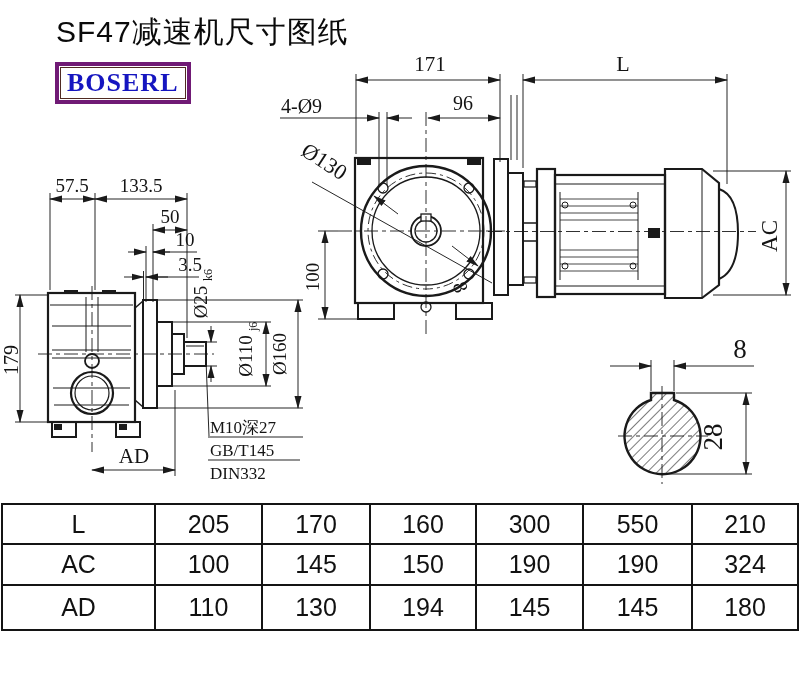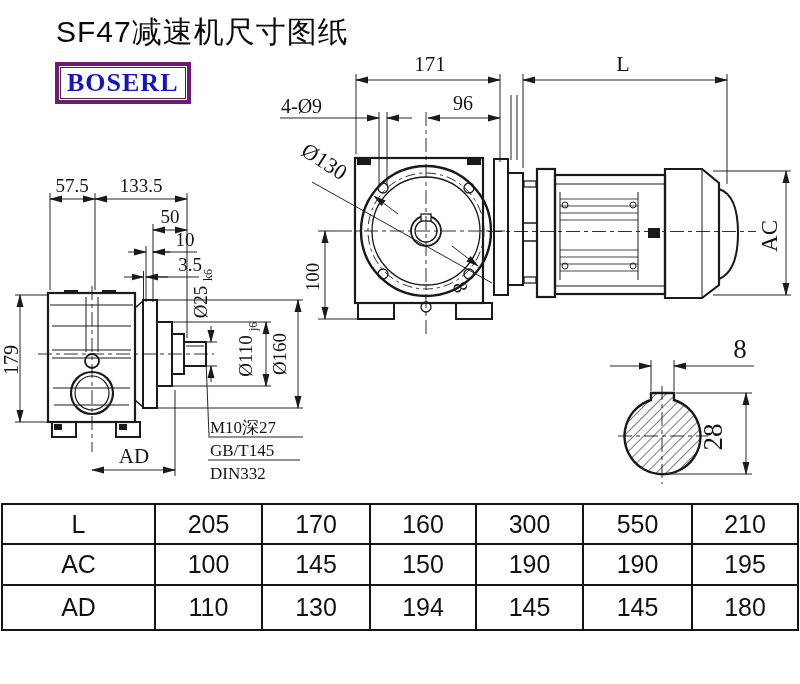--- a/index.html
+++ b/index.html
@@ -255,21 +255,21 @@
       <td>550</td>
       <td>210</td>
     </tr>
     <tr style="height:41px">
       <td>AC</td>
       <td>100</td>
       <td>145</td>
       <td>150</td>
       <td>190</td>
       <td>190</td>
-      <td>195</td>
+      <td>324</td>
     </tr>
     <tr style="height:45px">
       <td>AD</td>
       <td>110</td>
       <td>130</td>
       <td>194</td>
       <td>145</td>
       <td>145</td>
       <td>180</td>
     </tr>

